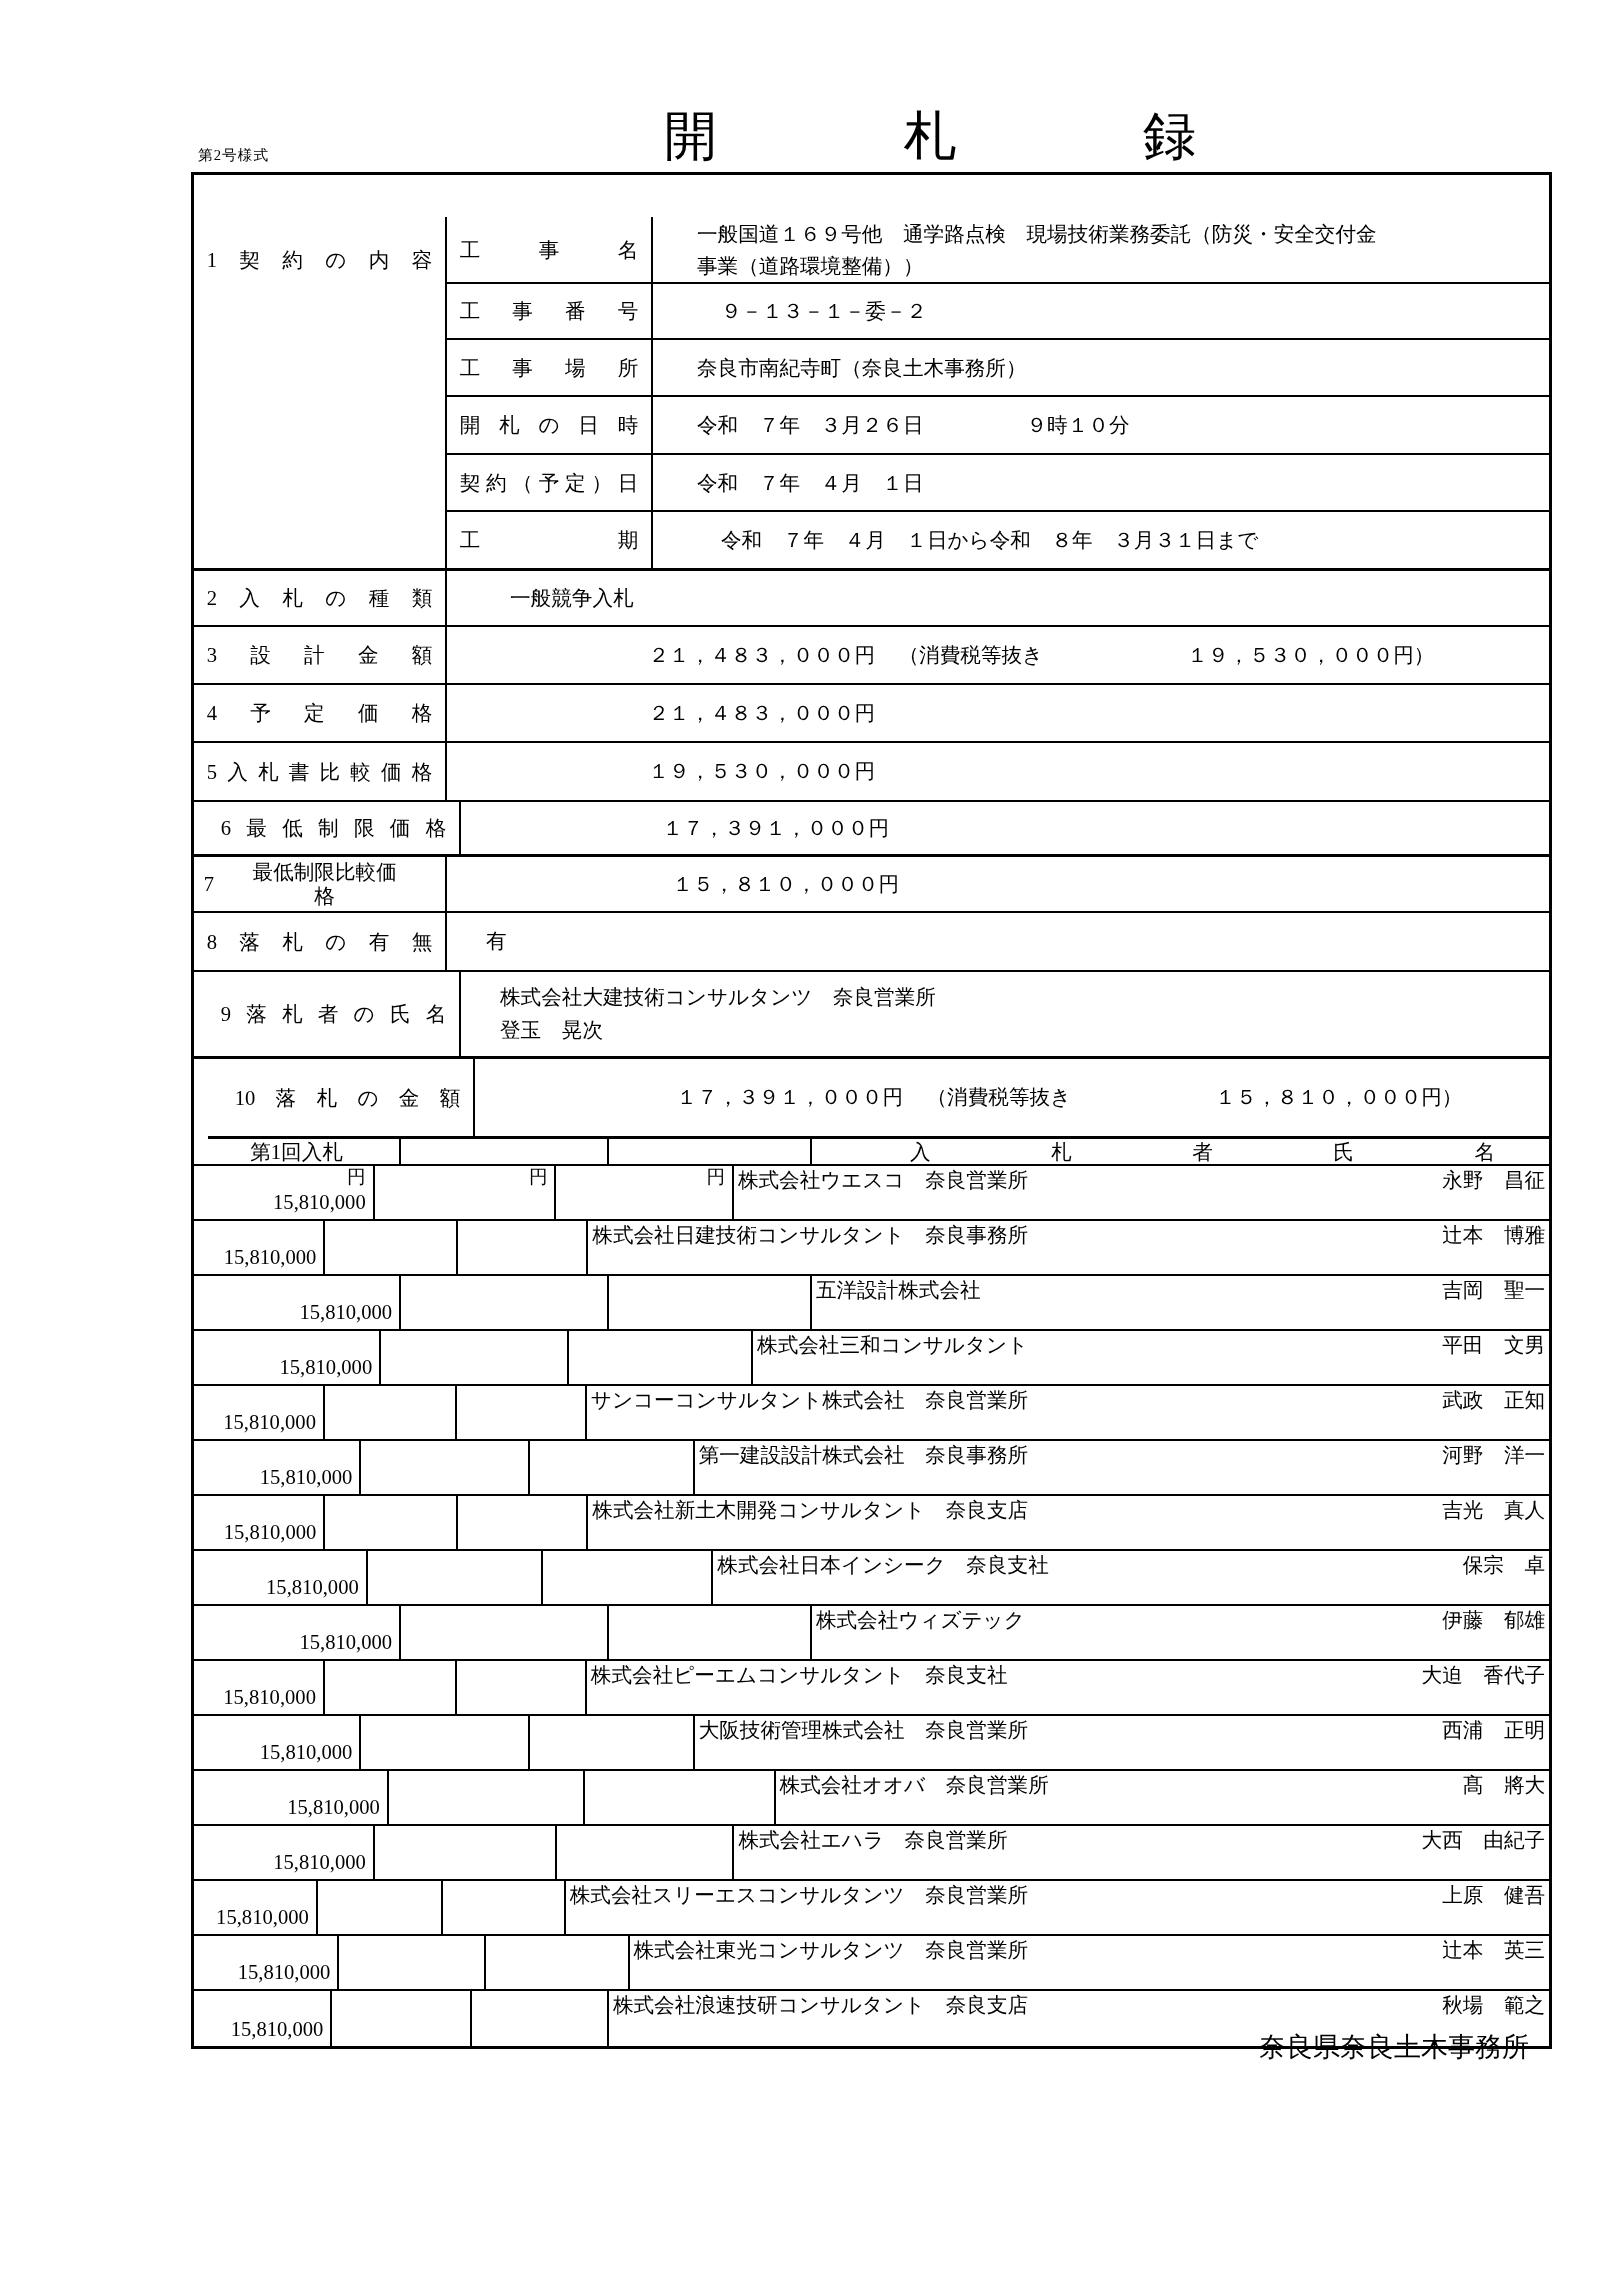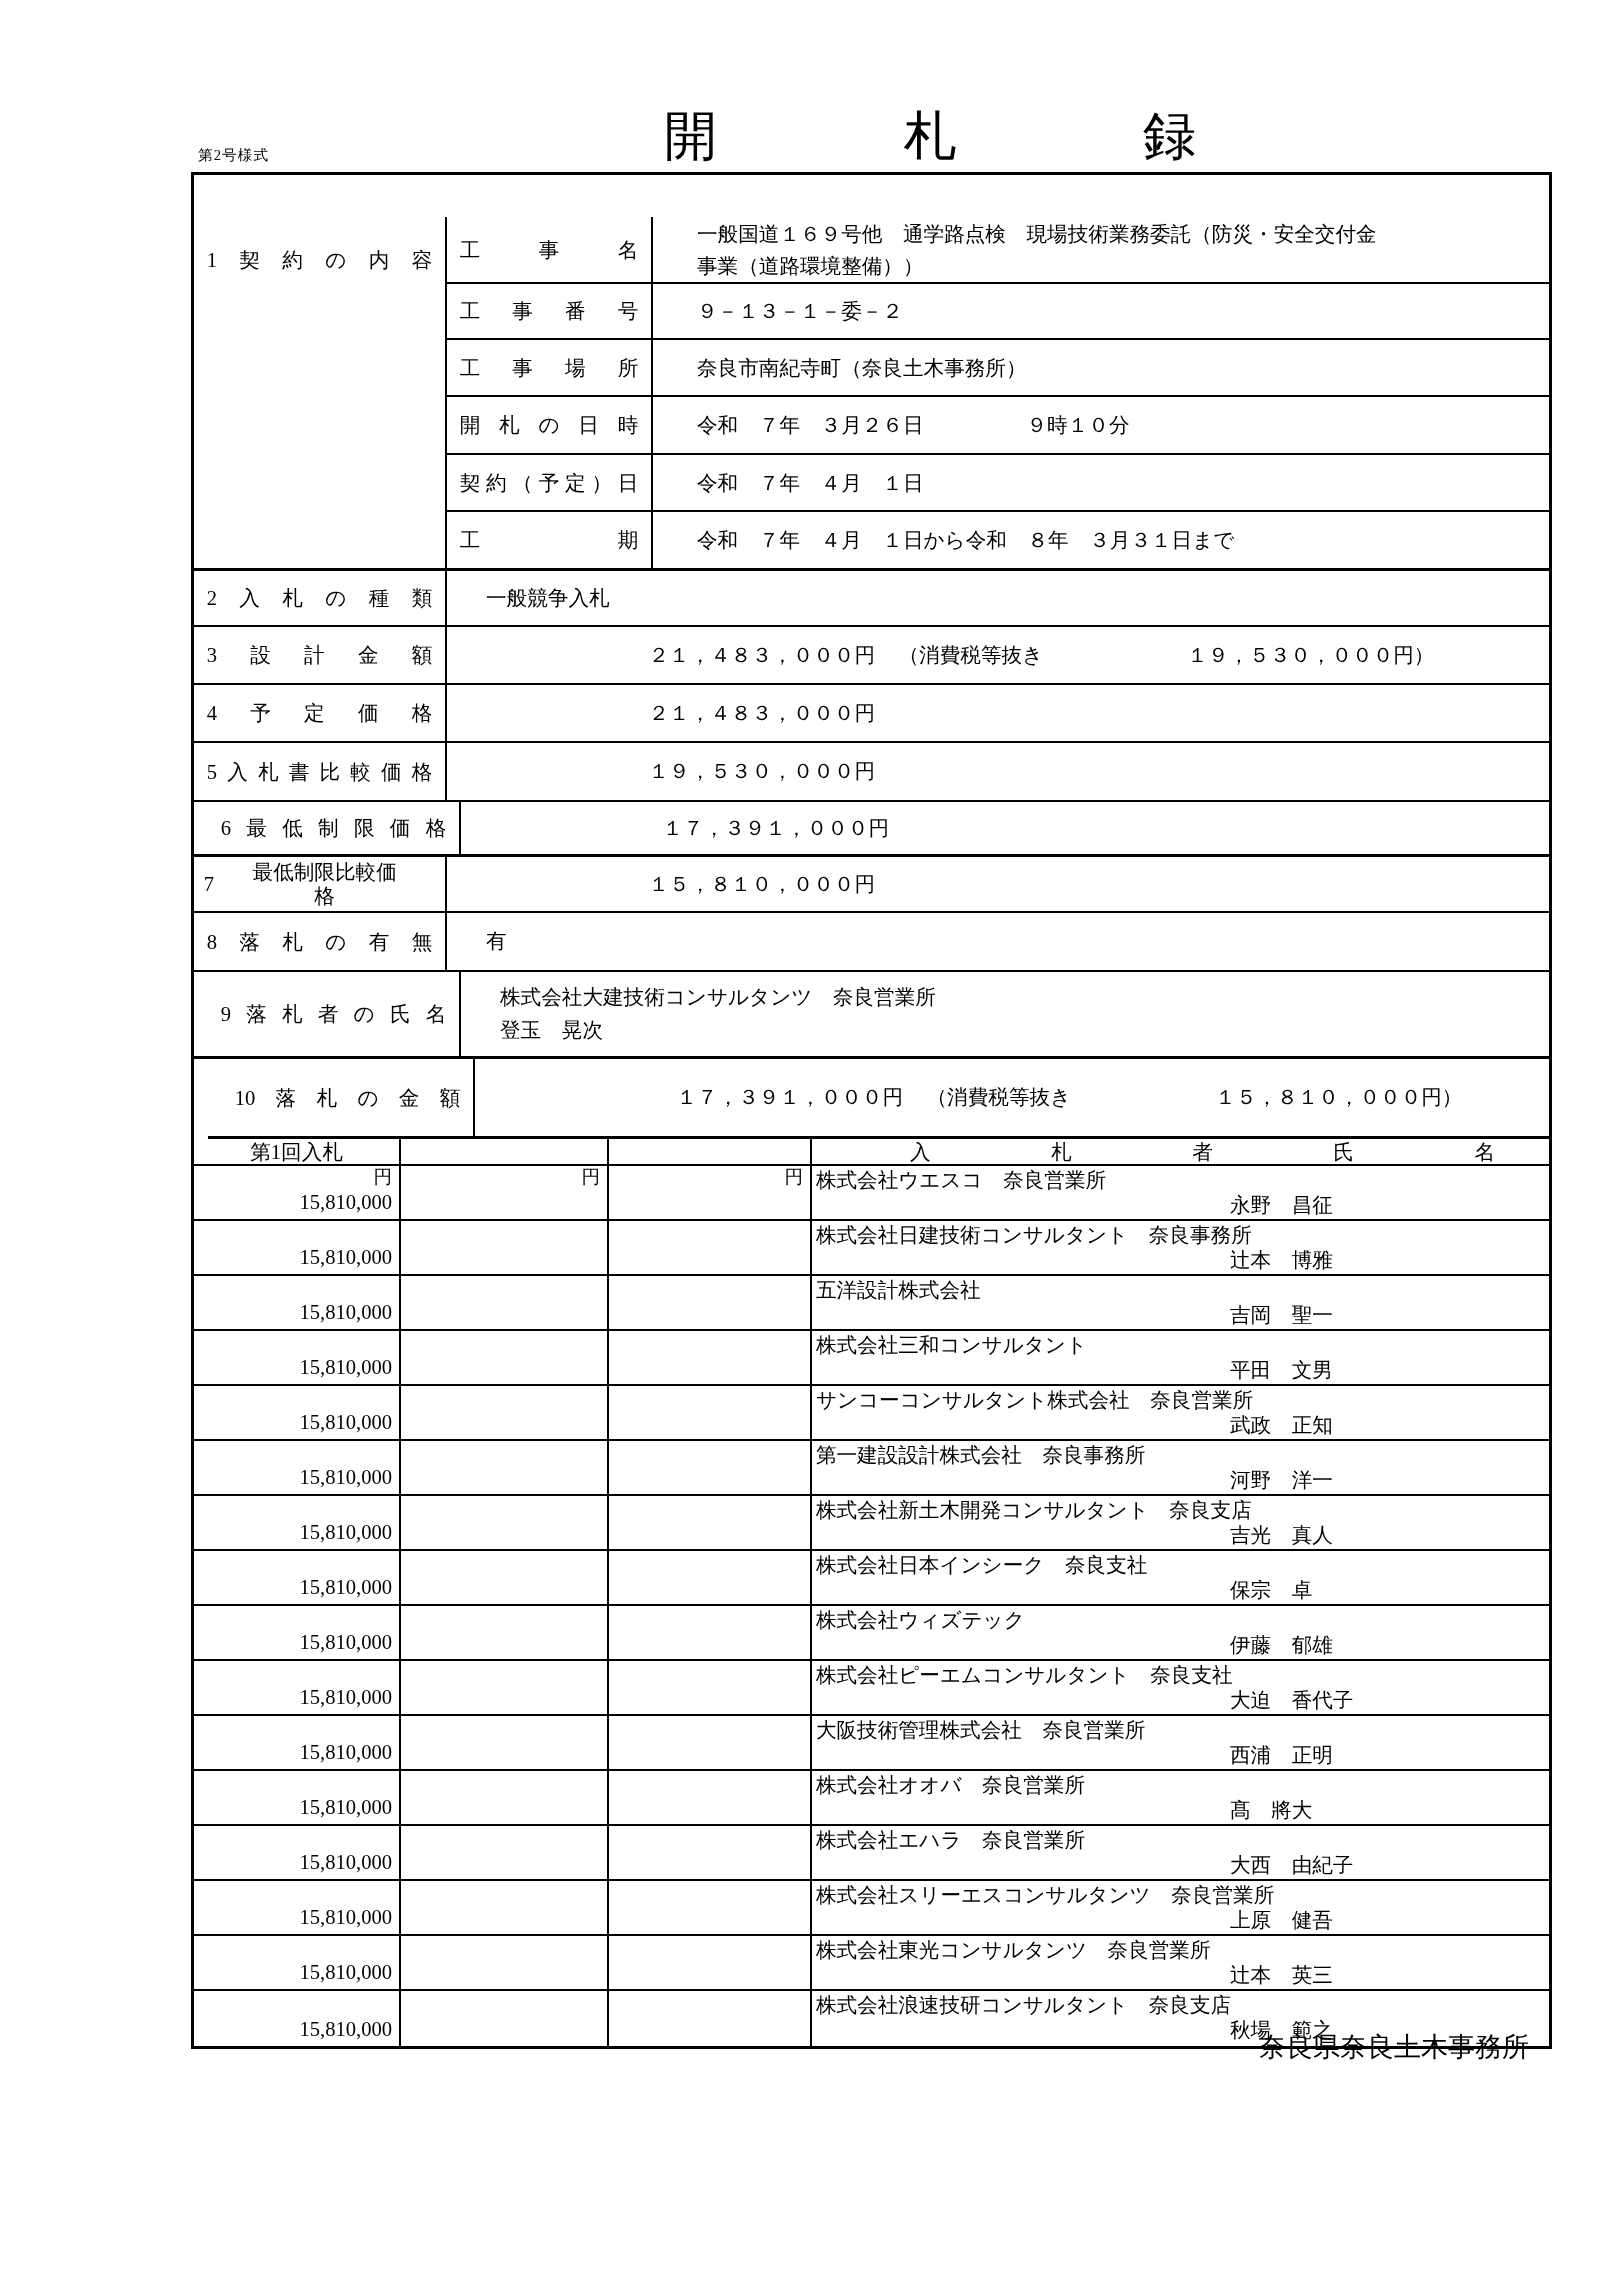--- a/index.html
+++ b/index.html
@@ -22,21 +22,21 @@
     font-size: 53px; line-height: 57px; font-weight: normal;
   }
   .doc-table {
     position: absolute; left: 191px; top: 172px; width: 1361px;
     border: 3.9px solid #000; background: #fff;
     font-size: 20.6px;
   }
   .bb2 { border-bottom: 2px solid #000; }
   .bb3 { border-bottom: 2.9px solid #000; }
   .bb4 { border-bottom: 3.9px solid #000; padding-left: 14px; }
-  .h86 { height: 67px; } .h57 { height: 56px; } .h58 { height: 57px; }
+  .h86 { height: 67px; } .h57 { height: 56px; gap: 24px; } .h58 { height: 57px; }
   .h59 { height: 58px; } .h60 { height: 59px; } .h56 { height: 55px; }
   .h89 { height: 87px; } .h82 { height: 80px; margin-left: 14px; } .h28 { height: 27.4px; }
 
   .sec1 { display: flex; border-bottom: 3.9px solid #000; margin-top: 42px; }
   .sec1-left {
     width: 253px; border-right: 2px solid #000;
     padding: 29px 12.7px 0 12.7px;
   }
   .jl { width: 100%; text-align: justify; text-align-last: justify; }
   .sec1-main { flex: 1; }
@@ -82,21 +82,21 @@
     width: 207px; border-right: 2px solid #000;
     display: flex; flex-direction: column; align-items: flex-end;
     padding: 1px 6.9px 4.9px 3.9px;
   }
   .yen { font-size: 18.6px; line-height: 19.6px; display: block; text-align: right; }
   .yen:empty { display: none; }
   .bamt { margin-top: auto; line-height: 23.5px; }
   .bc2 { width: 208px; border-right: 2px solid #000; text-align: right; padding: 1px 6.9px; }
   .bc3 { width: 203px; border-right: 2px solid #000; text-align: right; padding: 1px 6.9px; }
   .bc4 {
-    flex: 1; display: flex; flex-direction: column; justify-content: space-between;
+    flex: 1; display: flex; flex-direction: row; justify-content: space-between;
     padding: 2px 3.9px 4.9px 3.9px;
   }
   .company { line-height: 24.5px; white-space: pre; }
   .rep { padding-left: 414px; line-height: 24.5px; white-space: pre; }
 
   .doc-footer {
     position: absolute; left: 191px; top: 2029px; width: 1338px;
     text-align: right; font-size: 27px;
   }
 </style>

